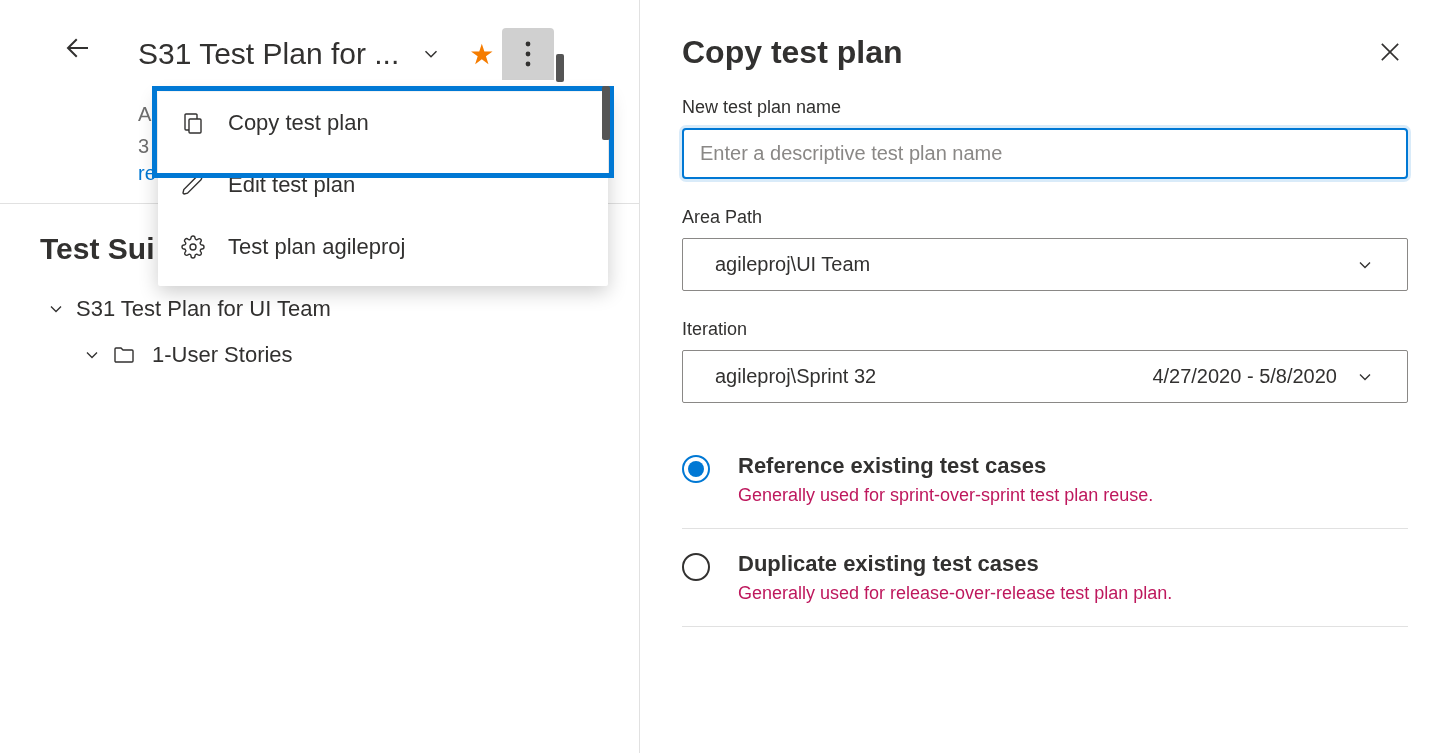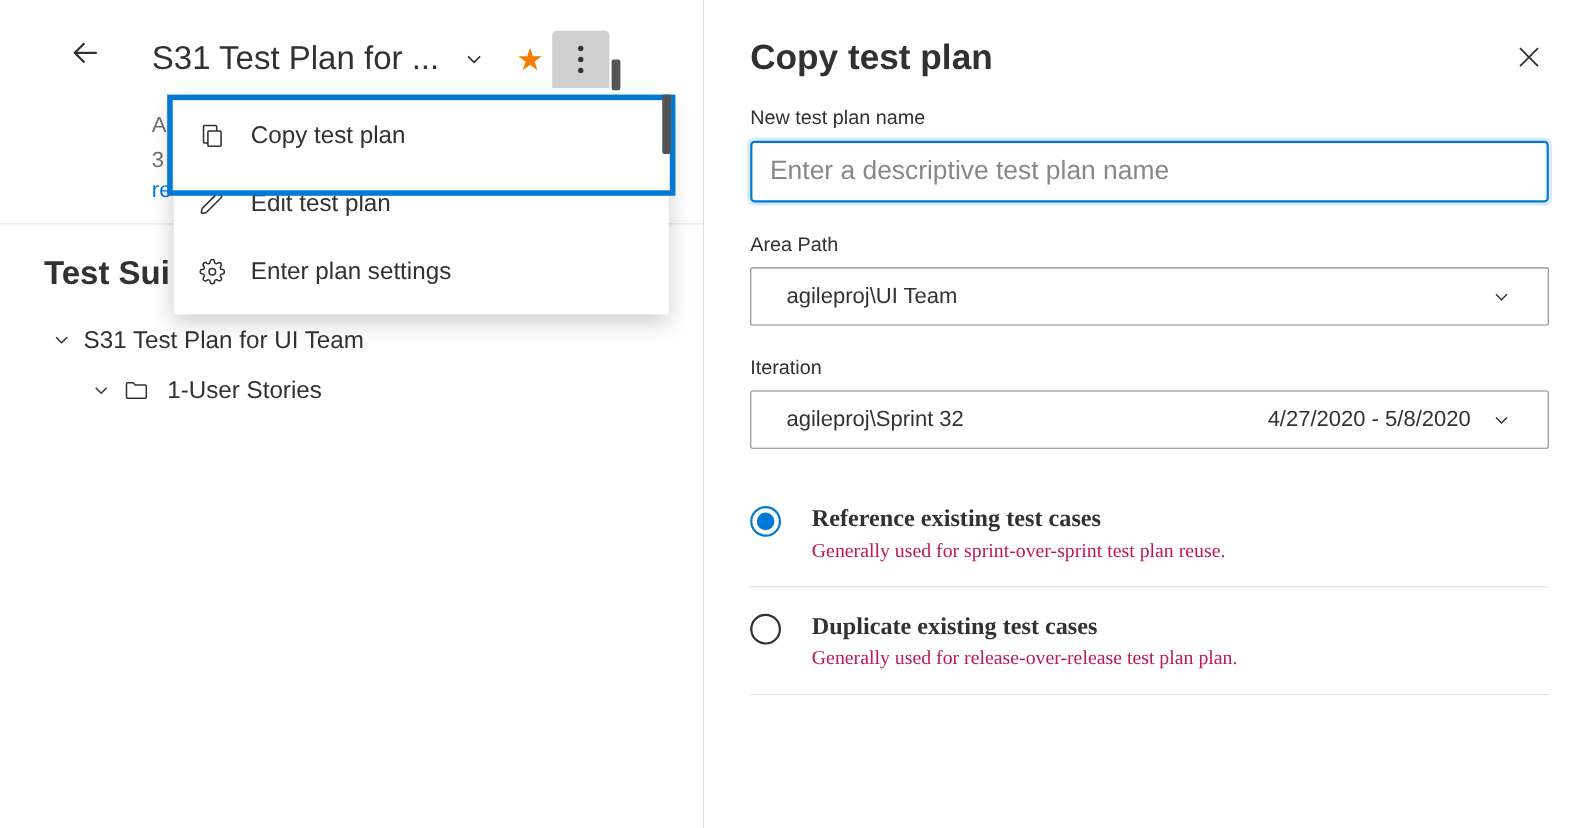--- a/index.html
+++ b/index.html
@@ -183,41 +183,41 @@
     }
     .panel-title { font-size: 32px; font-weight: 600; }
     .close-btn { cursor: pointer; padding: 4px; }
     .field { margin-bottom: 28px; }
     .field-label { font-size: 18px; color: #323130; margin-bottom: 10px; display: block; }
     .text-input {
       width: 100%;
       border: 2px solid #0078d4;
       border-radius: 4px;
       padding: 12px 16px;
-      font-size: 24px;
+      font-size: 20px;
       outline: none;
       box-shadow: 0 0 0 3px rgba(0,120,212,0.15);
     }
     .text-input::placeholder { color: #8a8886; }
     .select {
       width: 100%;
       border: 1px solid #8a8886;
       border-radius: 2px;
       padding: 14px 32px;
       font-size: 20px;
       display: flex;
       align-items: center;
       justify-content: space-between;
       cursor: pointer;
       background: #fff;
     }
     .select-value { flex: 1; }
     .select-date { color: #323130; margin-right: 18px; }
 
-    .radio-group { margin-top: 20px; font-family: Liberation Serif, serif; }
+    .radio-group { margin-top: 20px; }
     .radio-row {
       display: flex;
       align-items: flex-start;
       padding: 22px 0;
       border-bottom: 1px solid #e1e1e1;
       cursor: pointer;
     }
     .radio-btn {
       width: 28px; height: 28px;
       border-radius: 50%;
@@ -322,21 +322,21 @@
         </span>
         <span class="menu-item-label">Edit test plan</span>
       </div>
       <div class="menu-item">
         <span class="menu-item-icon">
           <svg width="24" height="24" viewBox="0 0 24 24" fill="none" stroke="#323130" stroke-width="1.4">
             <circle cx="12" cy="12" r="3"></circle>
             <path d="M19.4 15a1.65 1.65 0 0 0 .33 1.82l.06.06a2 2 0 1 1-2.83 2.83l-.06-.06A1.65 1.65 0 0 0 15 19.4a1.65 1.65 0 0 0-1 1.51V21a2 2 0 0 1-4 0v-.09A1.65 1.65 0 0 0 9 19.4a1.65 1.65 0 0 0-1.82.33l-.06.06a2 2 0 1 1-2.83-2.83l.06-.06A1.65 1.65 0 0 0 4.6 15a1.65 1.65 0 0 0-1.51-1H3a2 2 0 0 1 0-4h.09A1.65 1.65 0 0 0 4.6 9a1.65 1.65 0 0 0-.33-1.82l-.06-.06a2 2 0 1 1 2.83-2.83l.06.06A1.65 1.65 0 0 0 9 4.6 1.65 1.65 0 0 0 10 3.1V3a2 2 0 0 1 4 0v.09c0 .66.39 1.26 1 1.51a1.65 1.65 0 0 0 1.82-.33l.06-.06a2 2 0 1 1 2.83 2.83l-.06.06A1.65 1.65 0 0 0 19.4 9c.25.61.85 1 1.51 1H21a2 2 0 0 1 0 4h-.09a1.65 1.65 0 0 0-1.51 1z"></path>
           </svg>
         </span>
-        <span class="menu-item-label">Enter plan settings</span>
+        <span class="menu-item-label">Test plan agileproj</span>
       </div>
     </div>
   </div>
 
   <div class="right-pane">
     <div class="panel-header">
       <div class="panel-title">Copy test plan</div>
       <div class="close-btn">
         <svg width="28" height="28" viewBox="0 0 24 24" fill="none" stroke="#323130" stroke-width="1.4">
           <line x1="5" y1="5" x2="19" y2="19"></line>

